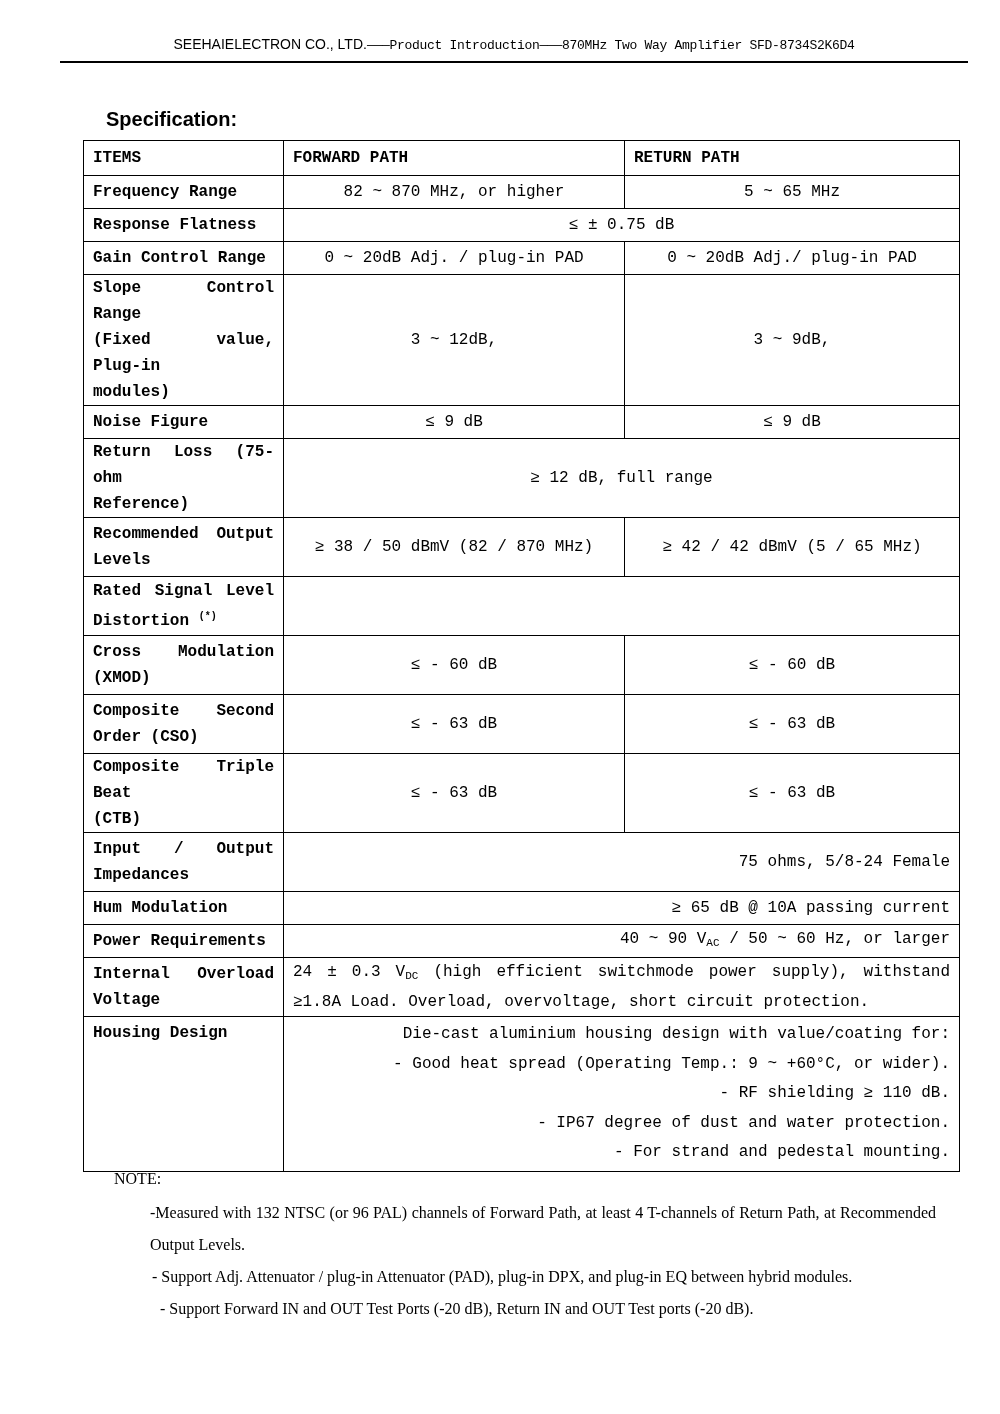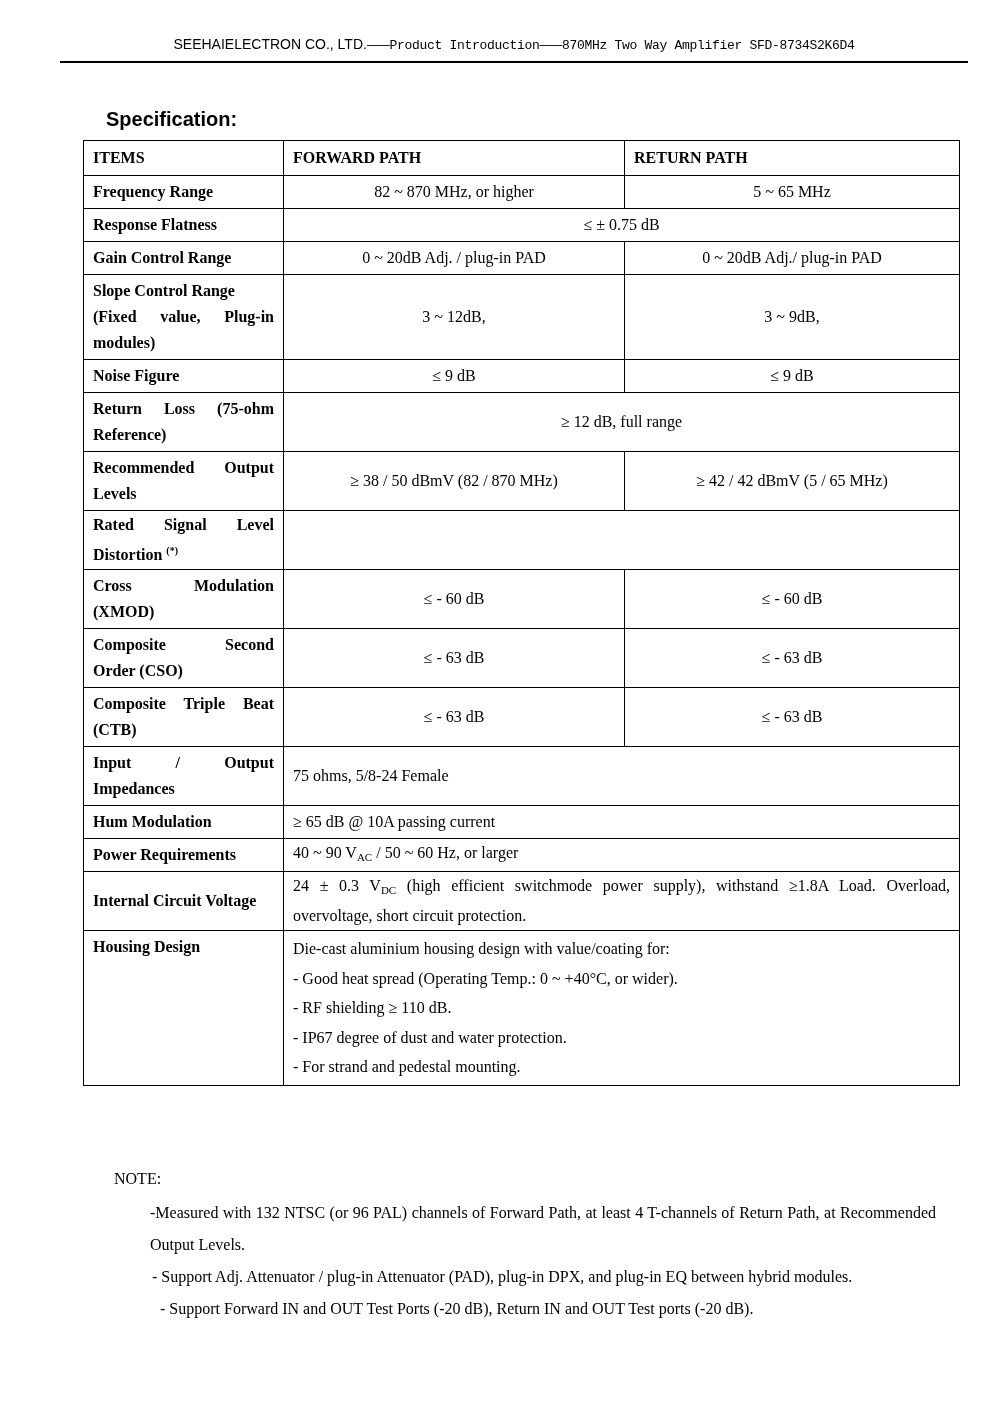--- a/index.html
+++ b/index.html
@@ -13,35 +13,35 @@
     .header-rule {
       position: absolute; left: 60px; top: 61px; width: 908px; height: 2px; background: #000;
     }
     .spec-title {
       position: absolute; left: 106px; top: 108px;
       font-family: "Liberation Sans", sans-serif; font-weight: bold; font-size: 20px;
     }
     table.spec {
       position: absolute; left: 83px; top: 140px; width: 877px;
       border-collapse: collapse;
-      font-family: Liberation Serif, serif; font-size: 16px;
+      font-family: Liberation Mono, monospace; font-size: 16px;
     }
     table.spec td, table.spec th {
       border: 1.5px solid #000;
       padding: 0 9px;
       vertical-align: middle;
       line-height: 26px;
     }
     table.spec th { font-weight: bold; text-align: left; height: 34px; }
     .c-item { width: 181px; font-weight: bold; text-align: justify; text-align-last: left; }
     .c-item.j { text-align-last: justify; }
     .c-fwd { width: 322px; text-align: center; }
     .c-ret { text-align: center; }
     .c-span { text-align: center; }
-    .c-left { text-align: left; }
+    .c-left { text-align: right; }
     .c-just { text-align: justify; }
     .h1 { height: 33px; }
     .h2 { height: 59px; }
     .h3 { height: 85px; }
     .housing-line { line-height: 29.5px; }
     .notes {
       position: absolute; left: 114px; top: 1163px; width: 830px;
       font-family: "Liberation Serif", serif; font-size: 16px; line-height: 32px;
     }
     .note-title { margin-bottom: 2px; }
@@ -167,29 +167,29 @@
     <td class="c-item">Hum Modulation</td>
     <td class="c-left" colspan="2">≥ 65 dB @ 10A passing current</td>
   </tr>
 
   <tr class="h1">
     <td class="c-item">Power Requirements</td>
     <td class="c-left" colspan="2"><span>40 ~ 90 V</span><sub>AC</sub><span> / 50 ~ 60 Hz, or larger</span></td>
   </tr>
 
   <tr class="h2">
-    <td class="c-item">Internal Circuit Voltage</td>
+    <td class="c-item">Internal Overload Voltage</td>
     <td class="c-just" colspan="2"><span>24 ± 0.3 V</span><sub>DC</sub><span> (high efficient switchmode power supply), withstand ≥1.8A Load. Overload, overvoltage, short circuit protection.</span></td>
   </tr>
 
   <tr>
     <td class="c-item" style="vertical-align:top;padding-top:3px">Housing Design</td>
     <td class="c-left" colspan="2" style="padding-top:3px;padding-bottom:3px">
       <div class="housing-line">Die-cast aluminium housing design with value/coating for:</div>
-      <div class="housing-line">- Good heat spread (Operating Temp.: 0 ~ +40°C, or wider).</div>
+      <div class="housing-line">- Good heat spread (Operating Temp.: 9 ~ +60°C, or wider).</div>
       <div class="housing-line">- RF shielding ≥ 110 dB.</div>
       <div class="housing-line">- IP67 degree of dust and water protection.</div>
       <div class="housing-line">- For strand and pedestal mounting.</div>
     </td>
   </tr>
 </tbody>
   </table>
 
 <div class="notes">
   <div class="note-title">NOTE:</div>

